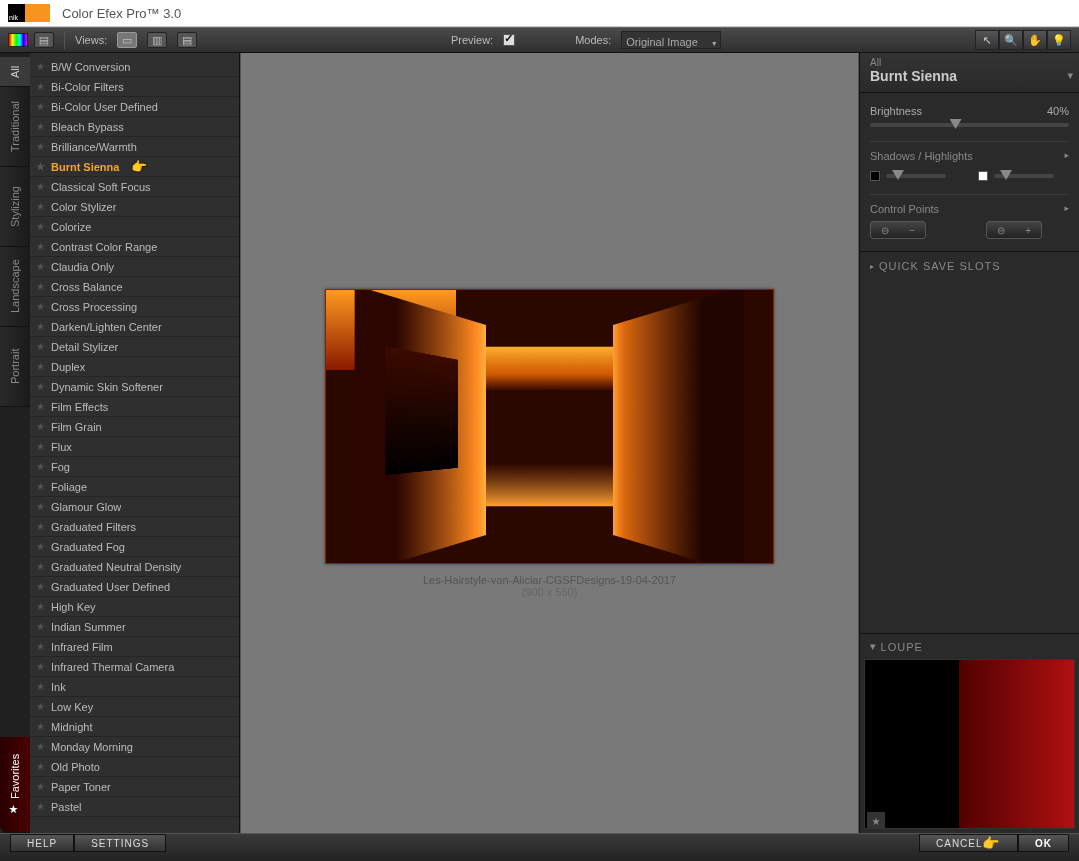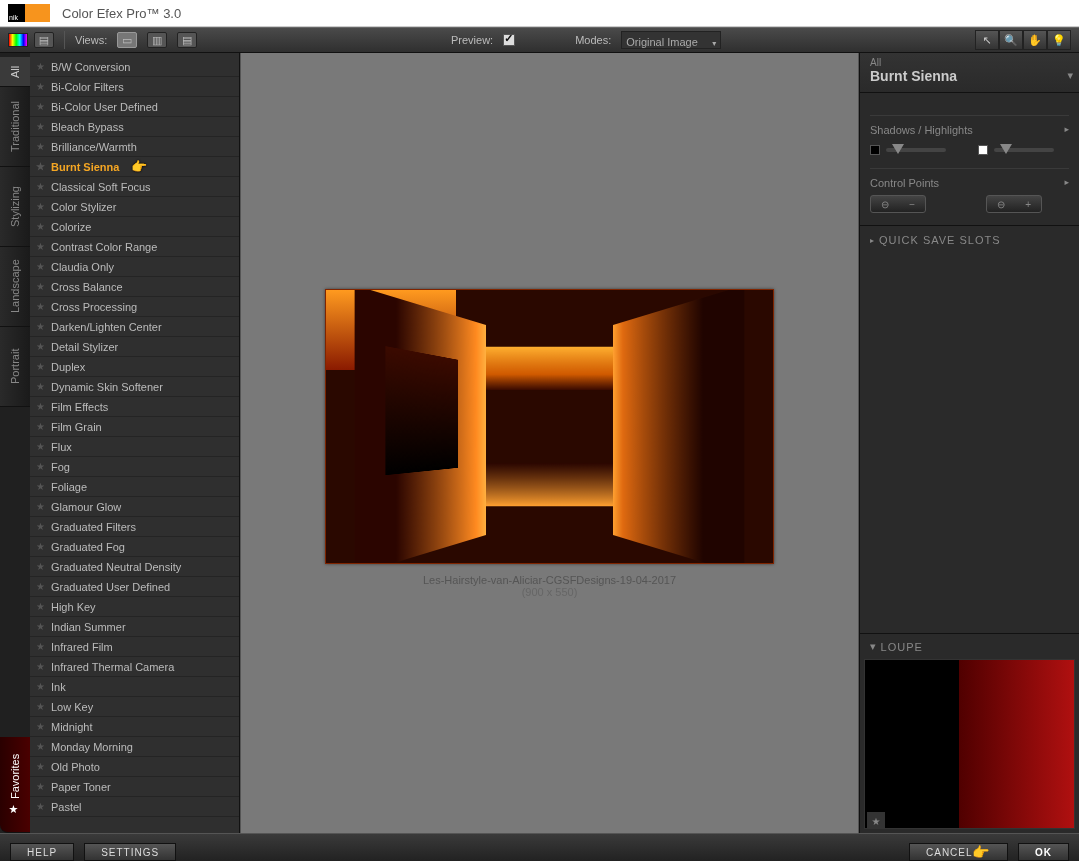--- a/index.html
+++ b/index.html
@@ -78,21 +78,21 @@
   .cp-btn { width:56px; height:18px; background:linear-gradient(#444,#222); border:1px solid #555; border-radius:3px; display:flex; align-items:center; justify-content:space-around; font-size:10px; color:#888; }
   .r-section { border-top:1px solid #111; padding:8px 10px; font-size:11px; color:#888; letter-spacing:1px; display:flex; align-items:center; gap:4px; }
   .r-section .tri { font-size:8px; }
   .loupe-section { border-top:1px solid #111; }
   .loupe-head { padding:6px 10px; font-size:11px; color:#888; letter-spacing:1px; display:flex; align-items:center; gap:4px; }
   .loupe { margin:0 4px 4px 4px; height:170px; background:#000; border:1px solid #333; position:relative; overflow:hidden; }
   .loupe::before { content:""; position:absolute; right:0; top:0; width:55%; height:100%; background: linear-gradient(to right, #500000, #b01010); }
   .loupe-star { position:absolute; left:2px; bottom:-2px; width:18px; height:18px; background:#333; display:flex; align-items:center; justify-content:center; color:#888; font-size:10px; }
 
   
-  .bottom { height:28px; background:linear-gradient(#3a3a3a,#222); display:flex; align-items:flex-end; padding:0 10px; gap:10px; border-top:1px solid #555; }
+  .bottom { height:28px; background:linear-gradient(#3a3a3a,#222); display:flex; align-items:flex-start; padding:0 10px; border-top:1px solid #555; }
   .btn { height:18px; padding:0 16px; background:linear-gradient(#555,#333); color:#ddd; font-size:10px; letter-spacing:1px; border:1px solid #111; display:flex; align-items:center; justify-content:center; cursor:pointer; }
   .bottom .spacer { flex:1; }
   .ok-btn { font-weight:bold; color:#fff; }
   .hand2 { font-size:14px; }
 
   ::-webkit-scrollbar { width:10px; }
   ::-webkit-scrollbar-track { background:#1a1a1a; }
   ::-webkit-scrollbar-thumb { background:#444; }
 </style>
 </head>
@@ -314,20 +314,29 @@
     <div class="figure-dims">(900 x 550)</div>
   </div>
 
   <div class="right">
     <div class="r-header">
       <div class="all-label">All</div>
       <div class="filter-name">Burnt Sienna</div>
       <div class="chev">▾</div>
     </div>
     <div class="r-body">
+      <div class="slider-row">
+        <div class="labels">
+            <span>Brightness</span>
+            <span>40%</span>
+          </div>
+        <div class="slider-track">
+            <div class="slider-thumb" style="left:40%"></div>
+          </div>
+      </div>
 
       <div class="section-head">
         <span>Shadows / Highlights</span>
           <span class="arr">▸</span>
       </div>
       <div class="sh-row">
         <div class="sh-sw"></div>
         <div class="slider-track" style="flex:0 0 60px">
             <div class="slider-thumb" style="left:10%"></div>
           </div>

